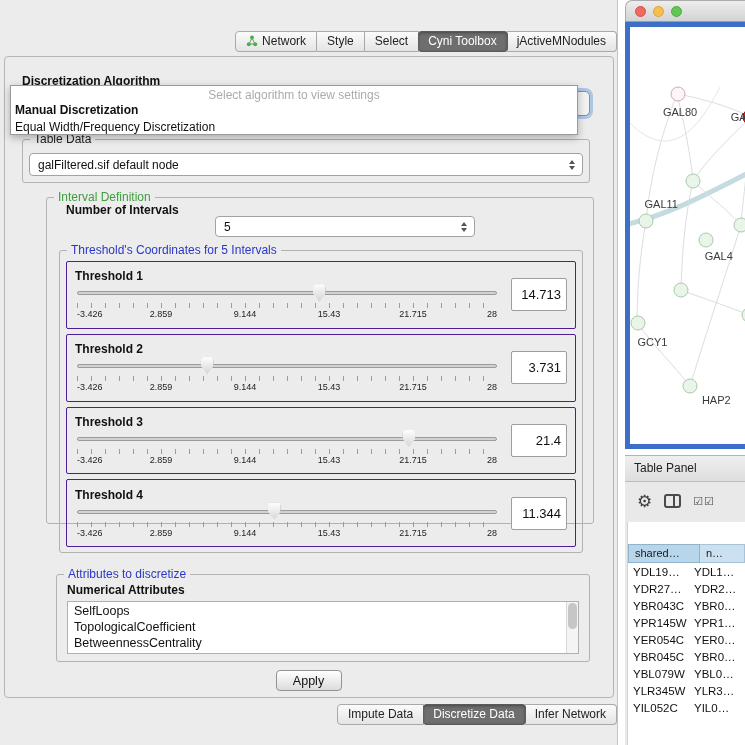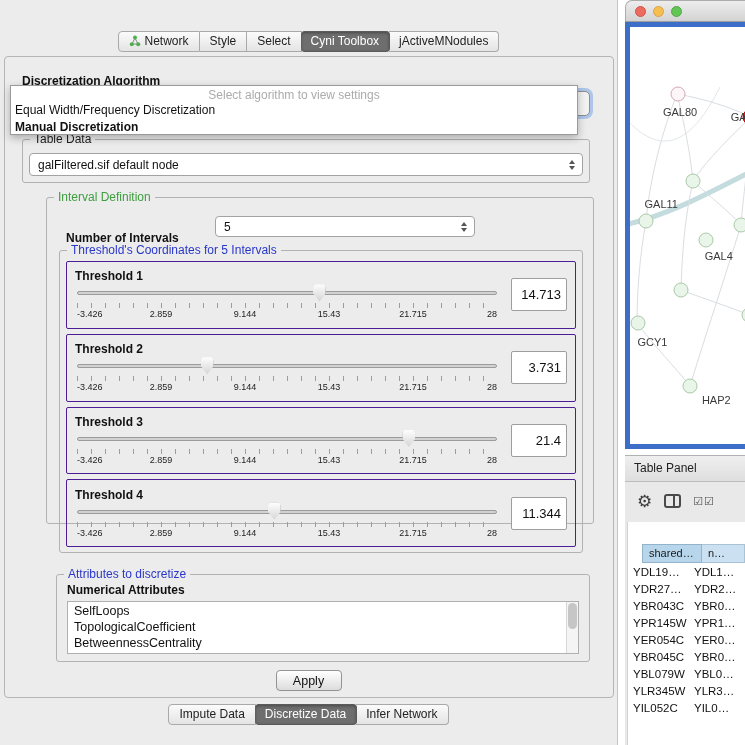--- a/index.html
+++ b/index.html
@@ -8,21 +8,21 @@
   .stage { position:relative; width:745px; height:745px; overflow:hidden; background:#FFF; }
 
   
   .control-panel { position:absolute; left:0; top:0; width:618px; height:745px; background:#ECECEC; border-right:1px solid #C4C4C4; }
   .cp-titlebar { position:absolute; left:0; top:0; right:0; height:22px; display:flex; align-items:center; padding:0 9px; font-size:12px; color:#1A1A1A; }
   .cp-title { flex:1; }
   .win-btns { display:flex; gap:9px; align-items:center; }
   .min-box { width:9px; height:9px; border:1.5px solid #222; display:inline-block; }
   .close-x { font-size:13px; font-weight:bold; color:#111; line-height:1; }
 
-  .seg-bar { display:flex; justify-content:center; }
+  .seg-bar { display:flex; justify-content:flex-end; }
   #topTabs { position:absolute; top:31px; left:0; right:0; }
   #bottomTabs { position:absolute; top:704px; left:0; right:0; }
   .seg-tab { font-size:12px; color:#222; padding:3px 10px 4px; background:linear-gradient(#FBFBFB,#E4E4E4); border:1px solid #A9A9A9; border-left:none; display:flex; align-items:center; gap:4px; white-space:nowrap; height:21px; }
   .seg-tab:first-child { border-left:1px solid #A9A9A9; border-radius:4px 0 0 4px; }
   .seg-tab:last-child { border-radius:0 4px 4px 0; }
   .seg-tab.selected { background:#6E6E6E; color:#FFF; border-color:#5A5A5A; border-radius:4px; margin:0 -1px; z-index:1; box-shadow:inset 0 1px 3px rgba(0,0,0,.35); }
 
   .cp-content { position:absolute; left:4px; top:56px; width:610px; height:642px; border:1px solid #B5B5B5; border-radius:4px; }
 
   .algo-label { position:absolute; left:22px; top:74px; font-size:12px; font-weight:bold; color:#111; }
@@ -40,21 +40,21 @@
   #tableDataGroup { left:22px; top:139px; width:568px; height:44px; }
   .combo { position:absolute; background:#FFF; border:1px solid #A2A2A2; border-radius:4px; font-size:12px; color:#111; display:flex; align-items:center; }
   .combo .combo-text { flex:1; padding-left:8px; white-space:nowrap; overflow:hidden; }
   .combo .stepper { width:14px; margin-right:3px; display:flex; flex-direction:column; align-items:center; gap:2px; }
   .stepper i { width:0; height:0; border-left:3.5px solid transparent; border-right:3.5px solid transparent; display:block; }
   .stepper i.up { border-bottom:4px solid #555; }
   .stepper i.down { border-top:4px solid #555; }
   #tableDataCombo { left:6px; top:13px; right:6px; height:23px; }
 
   #intervalGroup { left:46px; top:197px; width:548px; height:327px; }
-  .count-label { position:absolute; left:19px; top:33px; font-size:12px; font-weight:bold; color:#111; }
+  .count-label { position:absolute; left:19px; top:5px; font-size:12px; font-weight:bold; color:#111; }
   #countCombo { left:168px; top:18px; width:260px; height:21px; }
 
   #thresholdsGroup { position:absolute; left:12px; top:52px; width:524px; height:303px; border:1px solid #B2B2B2; border-radius:3px; }
   .thr-wrap { position:absolute; left:6px; right:6px; top:10px; bottom:5px; display:flex; flex-direction:column; gap:5px; }
   .thr-block { border:1px solid #4c1d95; border-radius:2px; flex:1; display:flex; align-items:center; padding:3px 8px; }
   .thr-left { flex:1; position:relative; }
   .thr-label { font-size:12px; font-weight:bold; color:#111; margin-bottom:1px; }
   .thr-slider { position:relative; height:18px; margin:0 2px; }
   .thr-track { position:absolute; left:0; right:0; top:7px; height:4px; background:#D2D2D2; border:1px solid #9B9B9B; border-radius:2px; }
   .thr-thumb { position:absolute; top:0; width:13px; height:17px; background:linear-gradient(#FEFEFE,#D5D5D5); clip-path:polygon(18% 0,82% 0,100% 18%,100% 52%,50% 100%,0 52%,0 18%); filter:drop-shadow(0 0 1px #7A7A7A); transform:translateX(-50%); }
@@ -94,21 +94,21 @@
 
   .tp-header { position:absolute; left:0; top:455px; width:120px; height:27px; background:linear-gradient(#EFEFEF,#DEDEDE); border-top:1px solid #B2B2B2; border-bottom:1px solid #BDBDBD; font-size:12px; color:#222; line-height:25px; padding-left:9px; }
   .tp-body { position:absolute; left:0; top:482px; width:120px; bottom:0; background:#E9E9E9; }
   .tp-toolbar { height:38px; display:flex; align-items:center; gap:12px; padding-left:12px; }
   .gear-icon { font-size:17px; color:#3E3E3E; line-height:1; }
   .cols-icon { width:17px; height:14px; border:2px solid #4A4A4A; border-radius:3px; position:relative; }
   .cols-icon::after { content:""; position:absolute; left:50%; top:0; bottom:0; width:2px; background:#4A4A4A; }
   .checks-icon { font-size:11px; color:#4A4A4A; letter-spacing:1px; }
   .tp-table { position:absolute; left:2px; top:40px; right:0; bottom:0; background:#FFF; padding-top:22px; border-left:1px solid #D2D2D2; }
   .tp-headrow { display:flex; height:19px; font-size:11px; color:#1A1A1A; }
-  .tp-headrow .c1 { width:60px; background:#B7D6EC; border:1px solid #93B3CB; padding:2px 0 0 6px;margin-left:14px; }
+  .tp-headrow .c1 { width:72px; background:#B7D6EC; border:1px solid #93B3CB; padding:2px 0 0 6px; }
   .tp-headrow .c2 { flex:1; background:#CBE0F0; border:1px solid #A8C2D6; border-left:none; padding:2px 0 0 6px; }
   .tp-row { display:flex; height:17px; font-size:11.5px; color:#111; align-items:center; }
   .tp-row .c1 { width:60px; padding-left:5px; white-space:nowrap; overflow:hidden; }
   .tp-row .c2 { flex:1; padding-left:6px; white-space:nowrap; overflow:hidden; }
 </style>
 </head>
 <body>
 
 <div class="stage">
 
@@ -140,22 +140,22 @@
       </div>
 
     <div class="cp-content"></div>
 
     <div class="algo-label">Discretization Algorithm</div>
     <div class="algo-combo-stub"></div>
 
     <div class="popup">
       <div class="popup-hint">Select algorithm to view settings</div>
       <div id="popupOptions">
+          <div class="popup-option bold">Manual Discretization</div>
           <div class="popup-option">Equal Width/Frequency Discretization</div>
-          <div class="popup-option bold">Manual Discretization</div>
         </div>
     </div>
 
     <div class="group" id="tableDataGroup">
       <span class="group-label">Table Data</span>
       <div class="combo" id="tableDataCombo">
         <span class="combo-text">galFiltered.sif default node</span>
         <span class="stepper">
             <i class="up"></i>
             <i class="down"></i>

